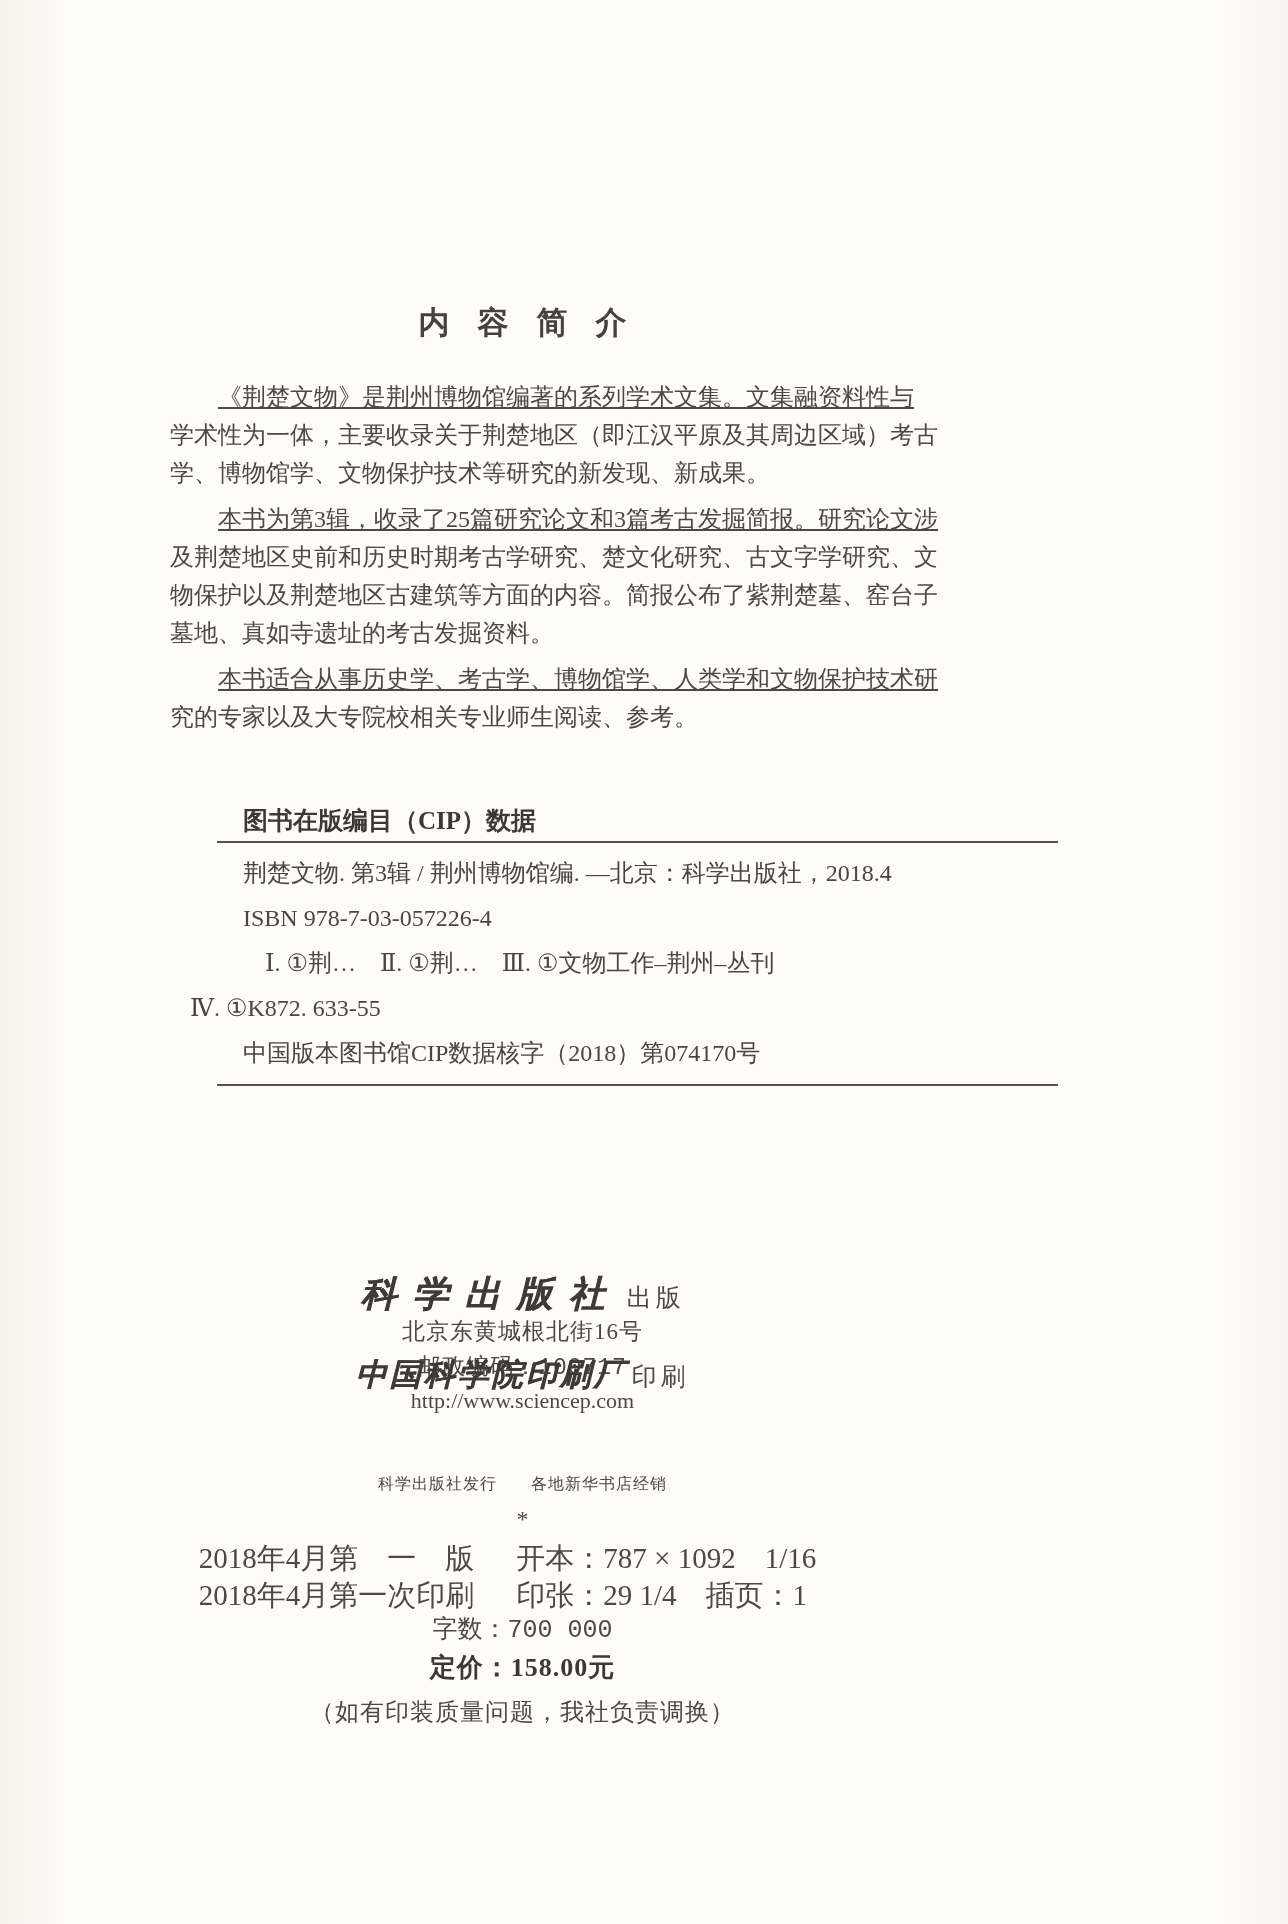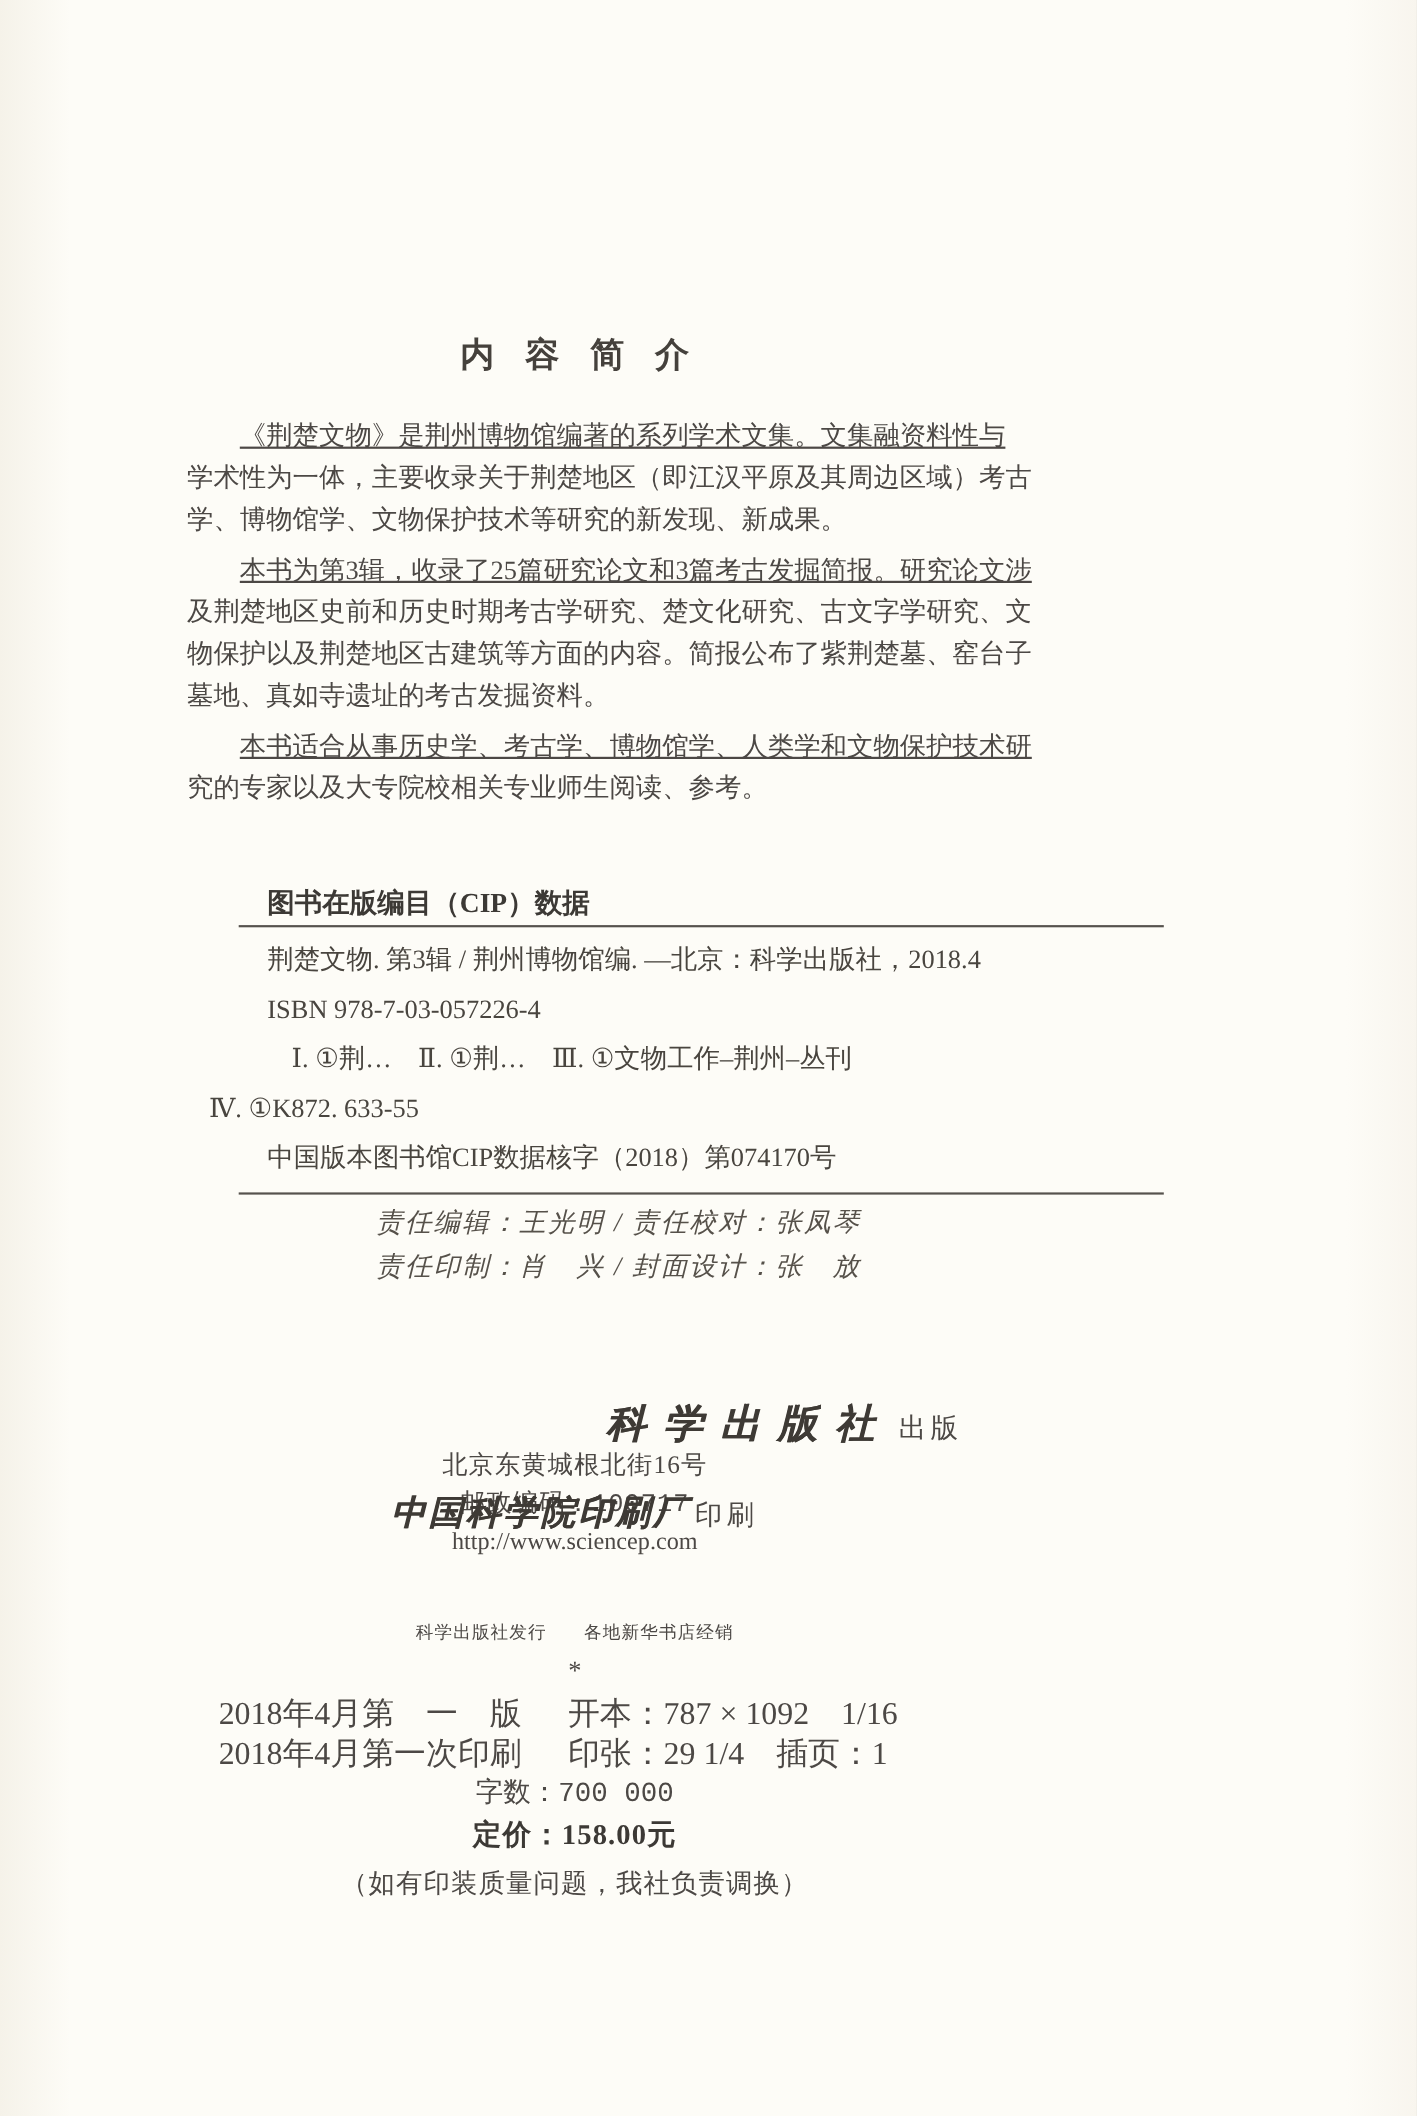--- a/index.html
+++ b/index.html
@@ -38,21 +38,21 @@
   .cip-block .cip-line{white-space:nowrap;}
   .ind-a{padding-left:53px;}
   .ind-b{padding-left:75px;}
   .ind-none{padding-left:0;}
   .credits{
     position:absolute;top:1092px;left:210px;width:705px;
     text-align:center;font-size:24px;line-height:40px;
     font-style:italic;color:#56514a;letter-spacing:2px;
   }
   .pubcol{position:absolute;left:170px;width:705px;text-align:center;color:#4c4845;}
-  .pub-line{top:1270px;font-size:25px;text-align:right;}
+  .pub-line{top:1270px;font-size:25px;}
   .calligraphy{
     font-weight:bold;font-style:italic;color:#3e3a35;
     text-shadow:0.6px 0 0 currentColor;
   }
   .press-name{font-size:36px;letter-spacing:16px;}
   .printer-name{font-size:31px;letter-spacing:3px;}
   .suffix{font-size:25px;letter-spacing:4px;}
   .addr-line{top:1316px;font-size:23px;letter-spacing:1px;}
   .post-line{top:1351px;font-size:23px;letter-spacing:1px;font-family:Liberation Mono, monospace;}
   .url-line{top:1388px;font-size:22px;}
@@ -100,24 +100,20 @@
   <div class="cip-block">
     <div class="cip-line ind-a">荆楚文物. 第3辑 / 荆州博物馆编. —北京：科学出版社，2018.4</div>
     <div class="cip-line ind-a">ISBN 978-7-03-057226-4</div>
     <div class="cip-line ind-b">Ⅰ. ①荆…　Ⅱ. ①荆…　Ⅲ. ①文物工作–荆州–丛刊</div>
     <div class="cip-line ind-none">Ⅳ. ①K872. 633-55</div>
     <div class="cip-line ind-a">中国版本图书馆CIP数据核字（2018）第074170号</div>
   </div>
 
   <div class="rule rule-bottom"></div>
 
-  <div class="credits">
-    <div>责任编辑：王光明 / 责任校对：张凤琴</div>
-    <div>责任印制：肖　兴 / 封面设计：张　放</div>
-  </div>
 
   <div class="pubcol pub-line">
     <span class="calligraphy press-name">科学出版社</span>
     <span class="suffix">出版</span>
   </div>
 
   <div class="pubcol addr-line">北京东黄城根北街16号</div>
   <div class="pubcol post-line">邮政编码：100717</div>
   <div class="pubcol url-line">http://www.sciencep.com</div>
 

